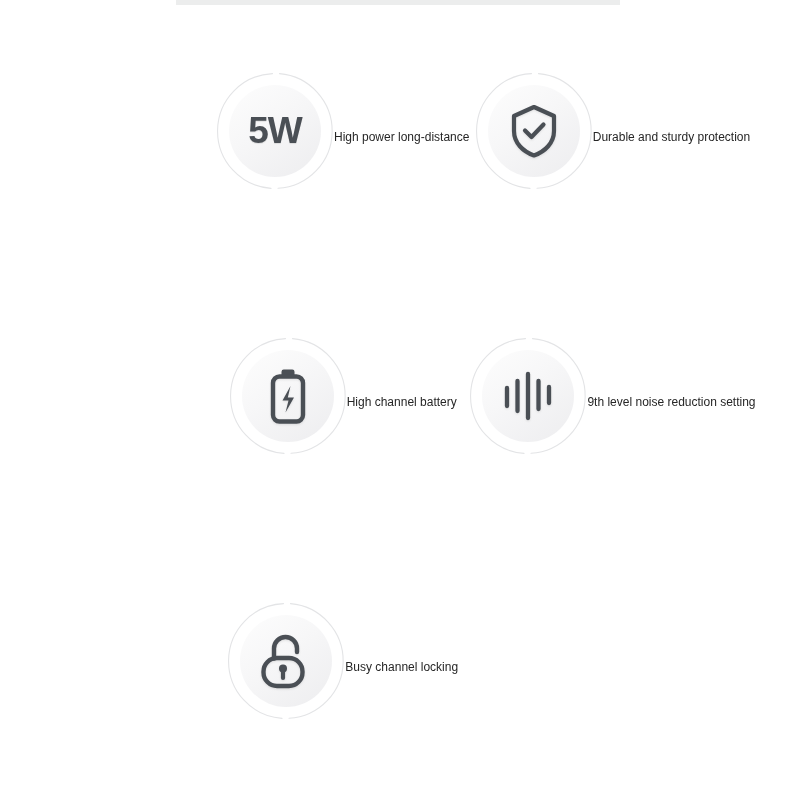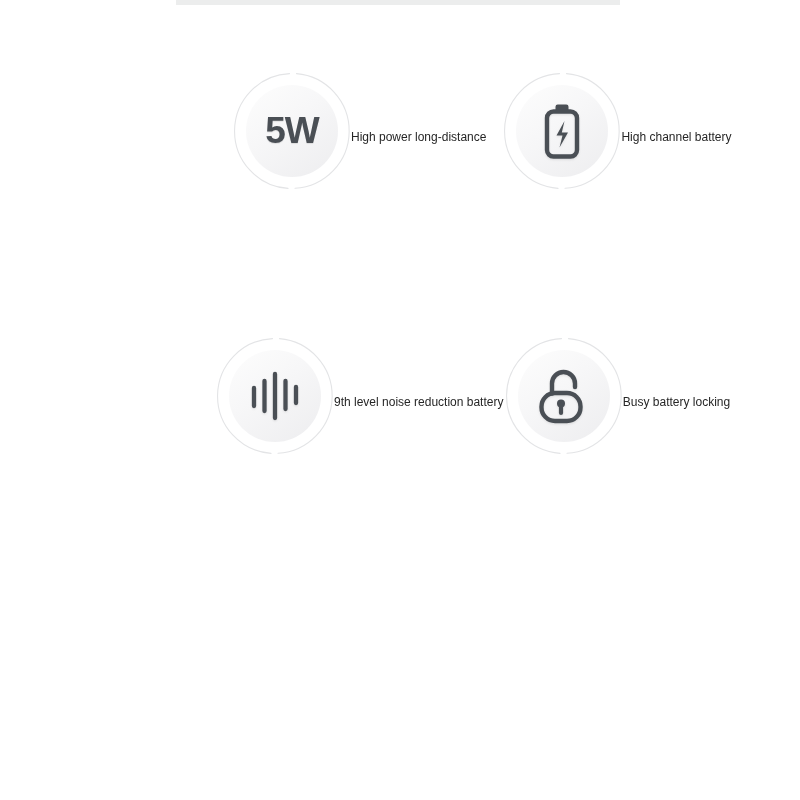--- a/index.html
+++ b/index.html
@@ -127,20 +127,38 @@
         </svg>
       </div>
       <div class="badge-inner"></div>
       <div class="badge-content">
         <span class="power-text">5W</span>
       </div>
     </div>
     <div class="feature-label">High power long-distance</div>
   </div>
 
+  <div class="feature-cell col-right">
+    <div class="badge">
+      <div class="badge-ring">
+        <svg viewBox="0 0 118 118" xmlns="http://www.w3.org/2000/svg">
+          <path d="M 63.5 1.6 A 57.5 57.5 0 0 1 62 116.3" fill="none" stroke="#e3e4e6" stroke-width="1.1" stroke-linecap="round"></path>
+          <path d="M 55 116.4 A 57.5 57.5 0 0 1 56.5 1.6" fill="none" stroke="#e3e4e6" stroke-width="1.1" stroke-linecap="round"></path>
+        </svg>
+      </div>
+      <div class="badge-inner"></div>
+      <div class="badge-content glyph">
+        <svg width="50" height="54" viewBox="0 0 50 54" xmlns="http://www.w3.org/2000/svg">
+          <path d="M25 3 L45 12 V27 C45 39 36 47.5 25 51.5 C14 47.5 5 39 5 27 V12 Z" fill="none" stroke="#4a4f55" stroke-width="4.2" stroke-linejoin="round" stroke-linecap="round"></path>
+          <path d="M16 26.5 L22.5 33 L34.5 20.5" fill="none" stroke="#4a4f55" stroke-width="4.2" stroke-linecap="round" stroke-linejoin="round"></path>
+        </svg>
+      </div>
+    </div>
+    <div class="feature-label">Durable and sturdy protection</div>
+  </div>
 
   <div class="feature-cell col-left">
     <div class="badge">
       <div class="badge-ring">
         <svg viewBox="0 0 118 118" xmlns="http://www.w3.org/2000/svg">
           <path d="M 63.5 1.6 A 57.5 57.5 0 0 1 62 116.3" fill="none" stroke="#e3e4e6" stroke-width="1.1" stroke-linecap="round"></path>
           <path d="M 55 116.4 A 57.5 57.5 0 0 1 56.5 1.6" fill="none" stroke="#e3e4e6" stroke-width="1.1" stroke-linecap="round"></path>
         </svg>
       </div>
       <div class="badge-inner"></div>
@@ -169,21 +187,21 @@
           <g stroke="#4a4f55" stroke-width="4.3" stroke-linecap="round">
             <line x1="4" y1="20" x2="4" y2="38"></line>
             <line x1="14.5" y1="13" x2="14.5" y2="43"></line>
             <line x1="25" y1="6" x2="25" y2="50"></line>
             <line x1="35.5" y1="13" x2="35.5" y2="41"></line>
             <line x1="46" y1="19" x2="46" y2="35"></line>
           </g>
         </svg>
       </div>
     </div>
-    <div class="feature-label">9th level noise reduction battery</div>
+    <div class="feature-label">9th level noise reduction setting</div>
   </div>
 
 
   <div class="feature-cell col-right">
     <div class="badge">
       <div class="badge-ring">
         <svg viewBox="0 0 118 118" xmlns="http://www.w3.org/2000/svg">
           <path d="M 63.5 1.6 A 57.5 57.5 0 0 1 62 116.3" fill="none" stroke="#e3e4e6" stroke-width="1.1" stroke-linecap="round"></path>
           <path d="M 55 116.4 A 57.5 57.5 0 0 1 56.5 1.6" fill="none" stroke="#e3e4e6" stroke-width="1.1" stroke-linecap="round"></path>
         </svg>
@@ -191,16 +209,16 @@
       <div class="badge-inner"></div>
       <div class="badge-content glyph">
         <svg width="54" height="56" viewBox="0 0 54 56" xmlns="http://www.w3.org/2000/svg">
           <path d="M15 25.5 V15.5 A11.5 11.5 0 0 1 38 15.5 V19" fill="none" stroke="#4a4f55" stroke-width="4.4" stroke-linecap="round"></path>
           <rect x="4.5" y="25" width="39" height="28" rx="13.5" fill="none" stroke="#4a4f55" stroke-width="4.4"></rect>
           <circle cx="24" cy="35.5" r="4" fill="#4a4f55"></circle>
           <path d="M24 36.5 V45" stroke="#4a4f55" stroke-width="4.2" stroke-linecap="round"></path>
         </svg>
       </div>
     </div>
-    <div class="feature-label">Busy battery locking</div>
+    <div class="feature-label">Busy channel locking</div>
   </div>
 
 </div>
 
 </body></html>

